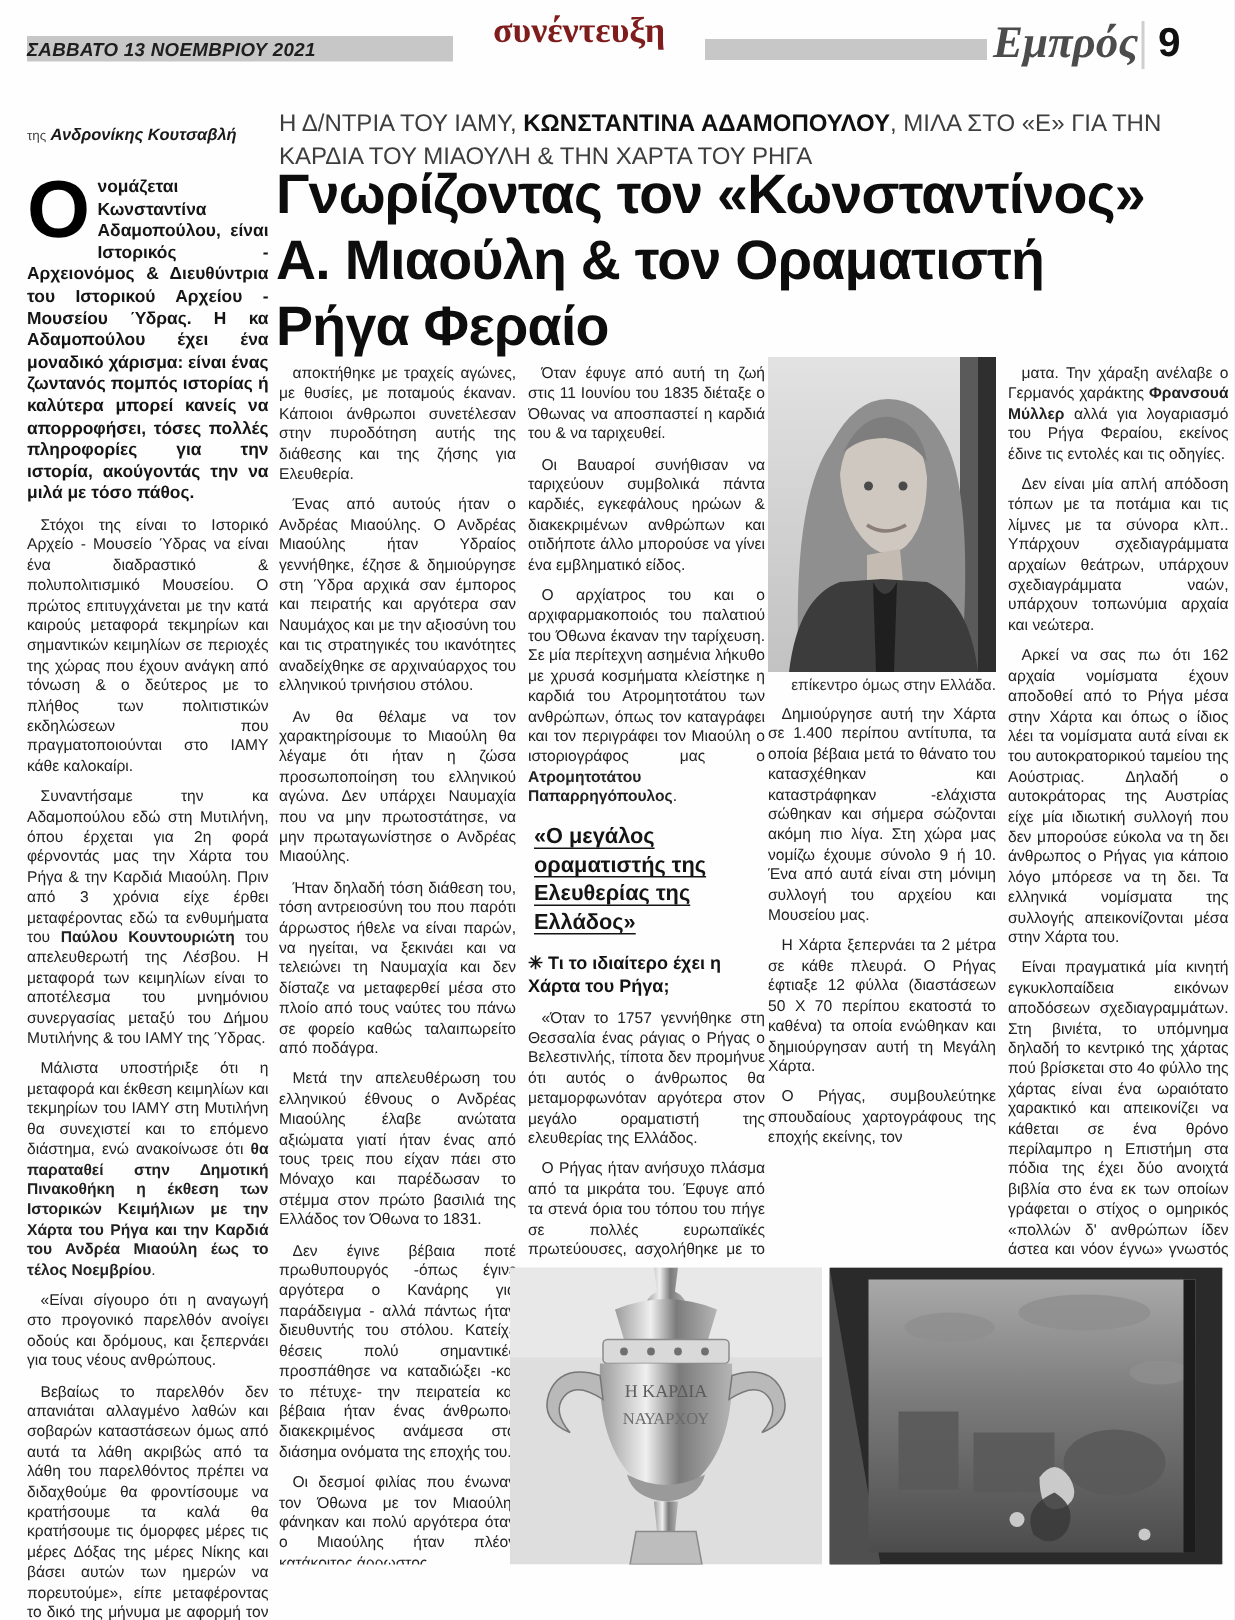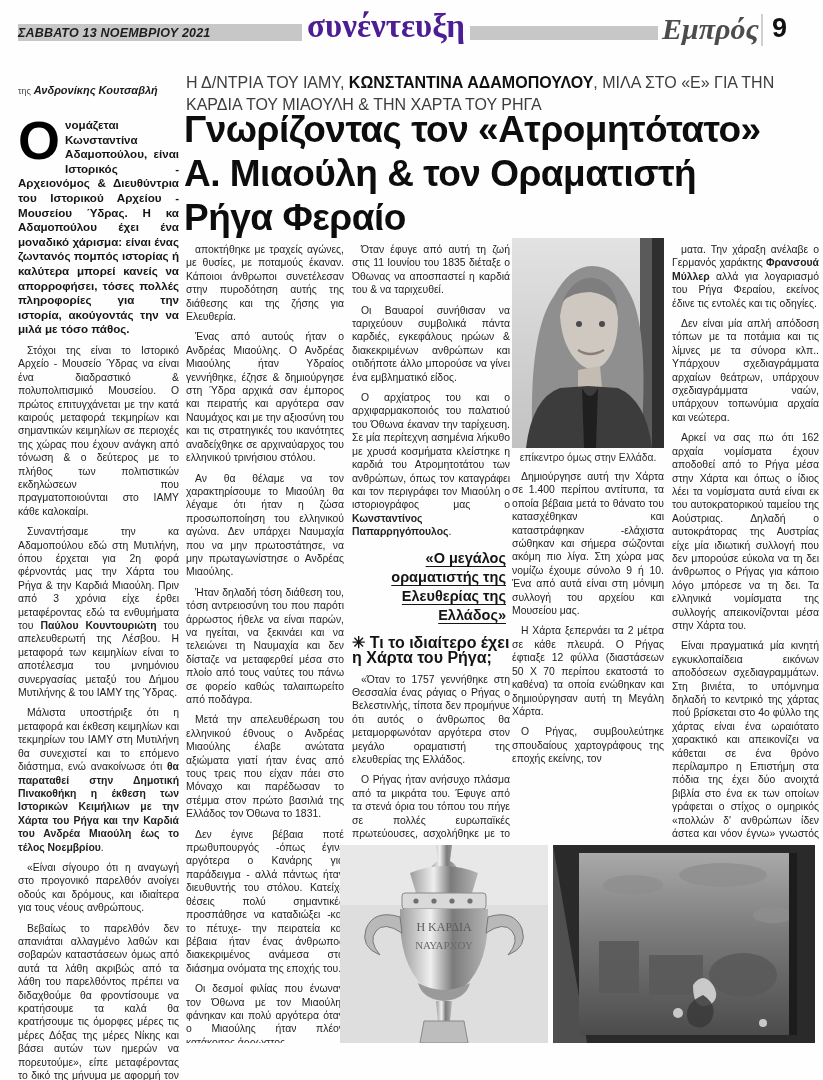--- a/index.html
+++ b/index.html
@@ -4,21 +4,21 @@
 <style>
   html,body{margin:0;padding:0;background:#e9e9e9;}
   #page{position:relative;width:823px;height:1080px;background:#fefefe;margin:0 auto;
         font-family:"Liberation Sans",sans-serif;color:#1c1c1c;overflow:hidden;}
 
   
   .date-bar{position:absolute;left:18px;top:24px;width:284px;height:17px;background:#c7c7c7;
             display:flex;align-items:center;padding-left:0;box-sizing:border-box;}
   .date-bar span{font-size:12.5px;font-weight:bold;font-style:italic;color:#1e1e1e;letter-spacing:.2px;}
   .section-title{position:absolute;left:306px;top:8px;width:160px;text-align:center;
-                 font-family:"Liberation Serif",serif;font-weight:bold;font-size:33px;color:#4c1d95;}
+                 font-family:"Liberation Serif",serif;font-weight:bold;font-size:24px;color:#7f1d1d;}
   .right-bar{position:absolute;left:470px;top:26px;width:188px;height:14px;background:#c7c7c7;}
   .masthead{position:absolute;left:662px;top:12px;font-family:"Liberation Serif",serif;
             font-weight:bold;font-style:italic;font-size:30px;color:#4c4c4c;}
   .page-num-divider{position:absolute;left:761px;top:14px;width:2px;height:32px;background:#cfcfcf;}
   .page-number{position:absolute;left:772px;top:13px;font-size:27px;font-weight:bold;color:#111;}
 
   
   .byline{position:absolute;left:18px;top:84px;width:160px;font-size:10px;color:#333;}
   .byline .pre{font-size:9px;color:#444;}
   .byline .author{font-weight:bold;font-style:italic;font-size:11px;color:#1a1a1a;}
@@ -27,32 +27,32 @@
   .headline{position:absolute;left:184px;top:108px;width:640px;font-weight:bold;color:#0d0d0d;
             font-size:37px;line-height:44px;letter-spacing:-0.5px;}
 
   
   .col{position:absolute;text-align:justify;}
   .col p{margin:0 0 7px 0;}
   .body-p{font-size:10.4px;line-height:13.4px;color:#222;text-indent:9px;}
   .body-p .b{font-weight:bold;}
   .lead{font-size:11.6px;line-height:14.6px;font-weight:bold;color:#151515;}
   .dropcap{float:left;font-size:54px;line-height:44px;font-weight:bold;padding-right:5px;color:#000;}
-  .subhead{font-size:14.5px;line-height:19px;font-weight:bold;text-align:right;margin:10px 4px 10px 4px;
+  .subhead{font-size:14.5px;line-height:19px;font-weight:bold;text-align:left;margin:10px 4px 10px 4px;
            text-decoration:underline;text-underline-offset:3px;color:#141414;}
-  .question{font-size:16px;line-height:15.5px;font-weight:bold;color:#131313;margin:4px 0 7px 10px;text-align:left;}
+  .question{font-size:12px;line-height:15.5px;font-weight:bold;color:#131313;margin:4px 0 7px 10px;text-align:left;}
   #col1{left:18px;top:118px;width:161px;}
   #col2{left:186px;top:243px;width:158px;height:800px;overflow:hidden;}
   #col3{left:352px;top:243px;width:158px;height:597px;overflow:hidden;}
   #col4{left:512px;top:238px;width:152px;height:602px;overflow:hidden;text-align:justify;}
   #col5{left:672px;top:243px;width:147px;height:597px;overflow:hidden;}
 
   
   .portrait-wrap{width:152px;margin-bottom:4px;}
-  .caption{font-size:10.3px;color:#2e2e2e;margin:3px 0 8px 0;text-align:center;text-indent:0;}
+  .caption{font-size:10.3px;color:#2e2e2e;margin:3px 0 8px 0;text-align:right;text-indent:0;}
   .photo{display:block;}
   .trophy-photo{position:absolute;left:340px;top:845px;width:208px;height:198px;}
   .charta-photo{position:absolute;left:553px;top:845px;width:262px;height:198px;}
 </style>
 </head>
 <body>
 
 <div id="page">
 
   <div class="date-bar">
@@ -65,46 +65,46 @@
   <div class="page-number">9</div>
 
   <div class="byline">
     <span class="pre">της</span>
     <span class="author">Ανδρονίκης Κουτσαβλή</span>
   </div>
 
   <div class="kicker"><span>Η Δ/ΝΤΡΙΑ ΤΟΥ ΙΑΜΥ, </span><b>ΚΩΝΣΤΑΝΤΙΝΑ ΑΔΑΜΟΠΟΥΛΟΥ</b><span>, ΜΙΛΑ ΣΤΟ «Ε» ΓΙΑ ΤΗΝ ΚΑΡΔΙΑ ΤΟΥ ΜΙΑΟΥΛΗ &amp; ΤΗΝ ΧΑΡΤΑ ΤΟΥ ΡΗΓΑ</span></div>
 
   <h1 class="headline" style="margin:0;">
-    <span>Γνωρίζοντας τον «Ατρομητότατο»</span><br>
+    <span>Γνωρίζοντας τον «Κωνσταντίνος»</span><br>
     <span>Α. Μιαούλη &amp; τον Οραματιστή</span><br>
     <span>Ρήγα Φεραίο</span>
   </h1>
 
   <div id="col1" class="col">
       <p class="lead"><span class="dropcap">Ο</span>νομάζεται Κωνσταντίνα Αδαμοπούλου, είναι Ιστορικός - Αρχειονόμος &amp; Διευθύντρια του Ιστορικού Αρχείου - Μουσείου Ύδρας. Η κα Αδαμοπούλου έχει ένα μοναδικό χάρισμα: είναι ένας ζωντανός πομπός ιστορίας ή καλύτερα μπορεί κανείς να απορροφήσει, τόσες πολλές πληροφορίες για την ιστορία, ακούγοντάς την να μιλά με τόσο πάθος.</p>
       <p class="body-p"><span>Στόχοι της είναι το Ιστορικό Αρχείο - Μουσείο Ύδρας να είναι ένα διαδραστικό &amp; πολυπολιτισμικό Μουσείου. Ο πρώτος επιτυγχάνεται με την κατά καιρούς μεταφορά τεκμηρίων και σημαντικών κειμηλίων σε περιοχές της χώρας που έχουν ανάγκη από τόνωση &amp; ο δεύτερος με το πλήθος των πολιτιστικών εκδηλώσεων που πραγματοποιούνται στο ΙΑΜΥ κάθε καλοκαίρι.</span></p>
       <p class="body-p"><span>Συναντήσαμε την κα Αδαμοπούλου εδώ στη Μυτιλήνη, όπου έρχεται για 2η φορά φέρνοντάς μας την Χάρτα του Ρήγα &amp; την Καρδιά Μιαούλη. Πριν από 3 χρόνια είχε έρθει μεταφέροντας εδώ τα ενθυμήματα του </span><span class="b">Παύλου Κουντουριώτη</span><span> του απελευθερωτή της Λέσβου. Η μεταφορά των κειμηλίων είναι το αποτέλεσμα του μνημόνιου συνεργασίας μεταξύ του Δήμου Μυτιλήνης &amp; του ΙΑΜΥ της Ύδρας.</span></p>
       <p class="body-p"><span>Μάλιστα υποστήριξε ότι η μεταφορά και έκθεση κειμηλίων και τεκμηρίων του ΙΑΜΥ στη Μυτιλήνη θα συνεχιστεί και το επόμενο διάστημα, ενώ ανακοίνωσε ότι </span><span class="b">θα παραταθεί στην Δημοτική Πινακοθήκη η έκθεση των Ιστορικών Κειμήλιων με την Χάρτα του Ρήγα και την Καρδιά του Ανδρέα Μιαούλη έως το τέλος Νοεμβρίου</span><span>.</span></p>
-      <p class="body-p"><span>«Είναι σίγουρο ότι η αναγωγή στο προγονικό παρελθόν ανοίγει οδούς και δρόμους, και ιδιαίτερα για τους νέους ανθρώπους.</span></p>
+      <p class="body-p"><span>«Είναι σίγουρο ότι η αναγωγή στο προγονικό παρελθόν ανοίγει οδούς και δρόμους, και ξεπερνάει για τους νέους ανθρώπους.</span></p>
       <p class="body-p"><span>Βεβαίως το παρελθόν δεν απανιάται αλλαγμένο λαθών και σοβαρών καταστάσεων όμως από αυτά τα λάθη ακριβώς από τα λάθη του παρελθόντος πρέπει να διδαχθούμε θα φροντίσουμε να κρατήσουμε τα καλά θα κρατήσουμε τις όμορφες μέρες τις μέρες Δόξας της μέρες Νίκης και βάσει αυτών των ημερών να πορευτούμε», είπε μεταφέροντας το δικό της μήνυμα με αφορμή τον εορτασμό των 200 χρόνων από την Ελληνική Επανάσταση.</span></p>
     </div>
   <div id="col2" class="col">
       <p class="body-p"><span>αποκτήθηκε με τραχείς αγώνες, με θυσίες, με ποταμούς έκαναν. Κάποιοι άνθρωποι συνετέλεσαν στην πυροδότηση αυτής της διάθεσης και της ζήσης για Ελευθερία.</span></p>
       <p class="body-p"><span>Ένας από αυτούς ήταν ο Ανδρέας Μιαούλης. Ο Ανδρέας Μιαούλης ήταν Υδραίος γεννήθηκε, έζησε &amp; δημιούργησε στη Ύδρα αρχικά σαν έμπορος και πειρατής και αργότερα σαν Ναυμάχος και με την αξιοσύνη του και τις στρατηγικές του ικανότητες αναδείχθηκε σε αρχιναύαρχος του ελληνικού τρινήσιου στόλου.</span></p>
       <p class="body-p"><span>Αν θα θέλαμε να τον χαρακτηρίσουμε το Μιαούλη θα λέγαμε ότι ήταν η ζώσα προσωποποίηση του ελληνικού αγώνα. Δεν υπάρχει Ναυμαχία που να μην πρωτοστάτησε, να μην πρωταγωνίστησε ο Ανδρέας Μιαούλης.</span></p>
       <p class="body-p"><span>Ήταν δηλαδή τόση διάθεση του, τόση αντρειοσύνη του που παρότι άρρωστος ήθελε να είναι παρών, να ηγείται, να ξεκινάει και να τελειώνει τη Ναυμαχία και δεν δίσταζε να μεταφερθεί μέσα στο πλοίο από τους ναύτες του πάνω σε φορείο καθώς ταλαιπωρείτο από ποδάγρα.</span></p>
       <p class="body-p"><span>Μετά την απελευθέρωση του ελληνικού έθνους ο Ανδρέας Μιαούλης έλαβε ανώτατα αξιώματα γιατί ήταν ένας από τους τρεις που είχαν πάει στο Μόναχο και παρέδωσαν το στέμμα στον πρώτο βασιλιά της Ελλάδος τον Όθωνα το 1831.</span></p>
       <p class="body-p"><span>Δεν έγινε βέβαια ποτέ πρωθυπουργός -όπως έγινε αργότερα ο Κανάρης για παράδειγμα - αλλά πάντως ήταν διευθυντής του στόλου. Κατείχε θέσεις πολύ σημαντικές προσπάθησε να καταδιώξει -και το πέτυχε- την πειρατεία και βέβαια ήταν ένας άνθρωπος διακεκριμένος ανάμεσα στα διάσημα ονόματα της εποχής του.</span></p>
       <p class="body-p"><span>Οι δεσμοί φιλίας που ένωναν τον Όθωνα με τον Μιαούλη, φάνηκαν και πολύ αργότερα όταν ο Μιαούλης ήταν πλέον κατάκοιτος άρρωστος.</span></p>
     </div>
   <div id="col3" class="col">
       <p class="body-p"><span>Όταν έφυγε από αυτή τη ζωή στις 11 Ιουνίου του 1835 διέταξε ο Όθωνας να αποσπαστεί η καρδιά του &amp; να ταριχευθεί.</span></p>
       <p class="body-p"><span>Οι Βαυαροί συνήθισαν να ταριχεύουν συμβολικά πάντα καρδιές, εγκεφάλους ηρώων &amp; διακεκριμένων ανθρώπων και οτιδήποτε άλλο μπορούσε να γίνει ένα εμβληματικό είδος.</span></p>
-      <p class="body-p"><span>Ο αρχίατρος του και ο αρχιφαρμακοποιός του παλατιού του Όθωνα έκαναν την ταρίχευση. Σε μία περίτεχνη ασημένια λήκυθο με χρυσά κοσμήματα κλείστηκε η καρδιά του Ατρομητοτάτου των ανθρώπων, όπως τον καταγράφει και τον περιγράφει τον Μιαούλη ο ιστοριογράφος μας ο </span><span class="b">Κωνσταντίνος Παπαρρηγόπουλος</span><span>.</span></p>
+      <p class="body-p"><span>Ο αρχίατρος του και ο αρχιφαρμακοποιός του παλατιού του Όθωνα έκαναν την ταρίχευση. Σε μία περίτεχνη ασημένια λήκυθο με χρυσά κοσμήματα κλείστηκε η καρδιά του Ατρομητοτάτου των ανθρώπων, όπως τον καταγράφει και τον περιγράφει τον Μιαούλη ο ιστοριογράφος μας ο </span><span class="b">Ατρομητοτάτου Παπαρρηγόπουλος</span><span>.</span></p>
       <h3 class="subhead">«Ο μεγάλος οραματιστής της Ελευθερίας της Ελλάδος»</h3>
       <p class="question">✳ Τι το ιδιαίτερο έχει η Χάρτα του Ρήγα;</p>
       <p class="body-p"><span>«Όταν το 1757 γεννήθηκε στη Θεσσαλία ένας ράγιας ο Ρήγας ο Βελεστινλής, τίποτα δεν προμήνυε ότι αυτός ο άνθρωπος θα μεταμορφωνόταν αργότερα στον μεγάλο οραματιστή της ελευθερίας της Ελλάδος.</span></p>
       <p class="body-p"><span>Ο Ρήγας ήταν ανήσυχο πλάσμα από τα μικράτα του. Έφυγε από τα στενά όρια του τόπου του πήγε σε πολλές ευρωπαϊκές πρωτεύουσες, ασχολήθηκε με το εμπόριο και πλούτισε.</span></p>
     </div>
 
   <div id="col4" class="col">
     <div class="portrait-wrap">
       <svg class="photo" width="152" height="210" viewBox="0 0 152 210">
         <defs>

